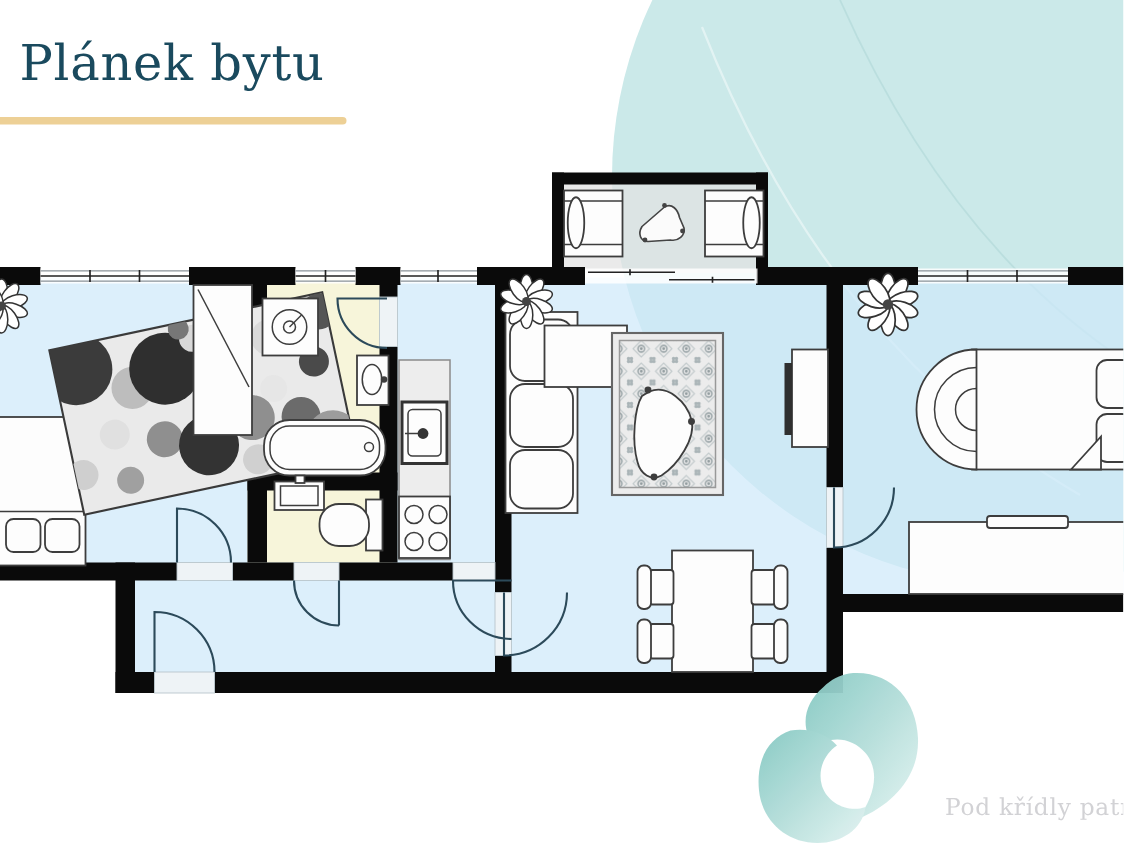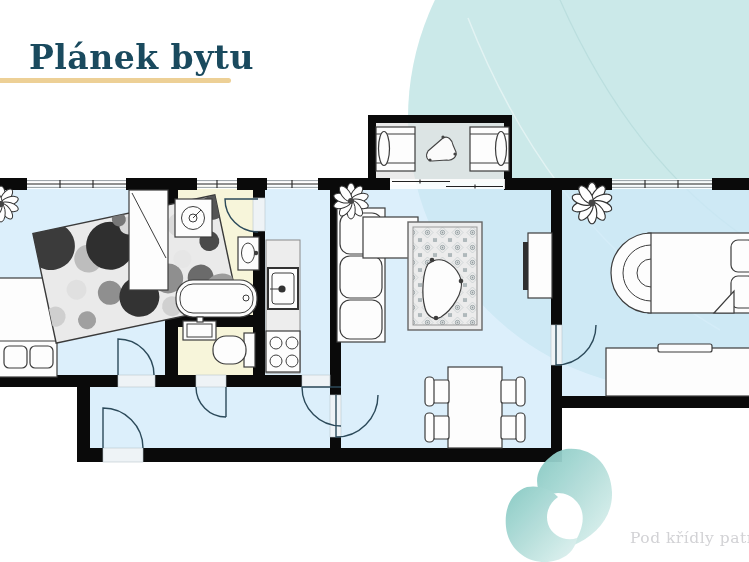--- a/index.html
+++ b/index.html
@@ -1,21 +1,21 @@
 <!DOCTYPE html>
 <html><head>
 <meta charset="utf-8">
 <style>
   html,body{margin:0;padding:0;background:#fff;}
   .page{position:relative;width:749px;height:562px;overflow:hidden;background:#ffffff;
         font-family:"Liberation Sans",sans-serif;}
   .page svg{position:absolute;left:0;top:0;}
-  .title{position:absolute;left:13px;top:22px;margin:16px;
+  .title{position:absolute;left:13px;top:22px;margin:0;
          font-family:"DejaVu Serif","Liberation Serif",serif;
-         font-weight:700;font-size:33px;letter-spacing:.5px;color:#1a4a5e;}
+         font-weight:400;font-size:33px;letter-spacing:.5px;color:#1a4a5e;}
   .title-underline{position:absolute;left:0;top:78px;width:231px;height:5px;
                    background:#edd096;border-radius:0 3px 3px 0;}
   .footer-caption{position:absolute;left:630px;top:529px;white-space:nowrap;
                   font-family:"DejaVu Serif","Liberation Serif",serif;
                   font-size:15.5px;letter-spacing:.5px;color:#d2d2d5;}
   
   .wall{fill:#0a0a0a;}
   .room{fill:#cfe9fa;fill-opacity:.72;}
   .wet{fill:#f7f4d8;fill-opacity:.94;}
   .balc{fill:#e2e2e2;fill-opacity:.72;}

